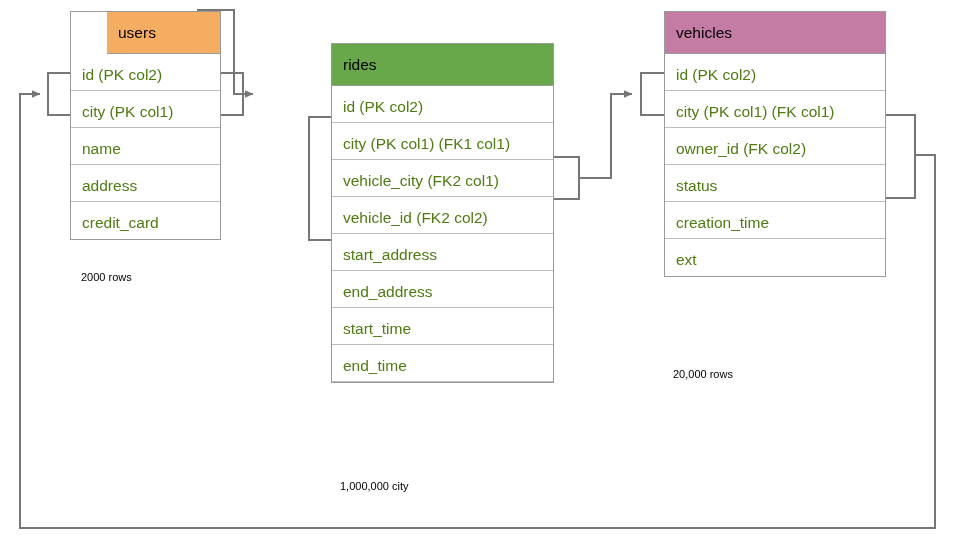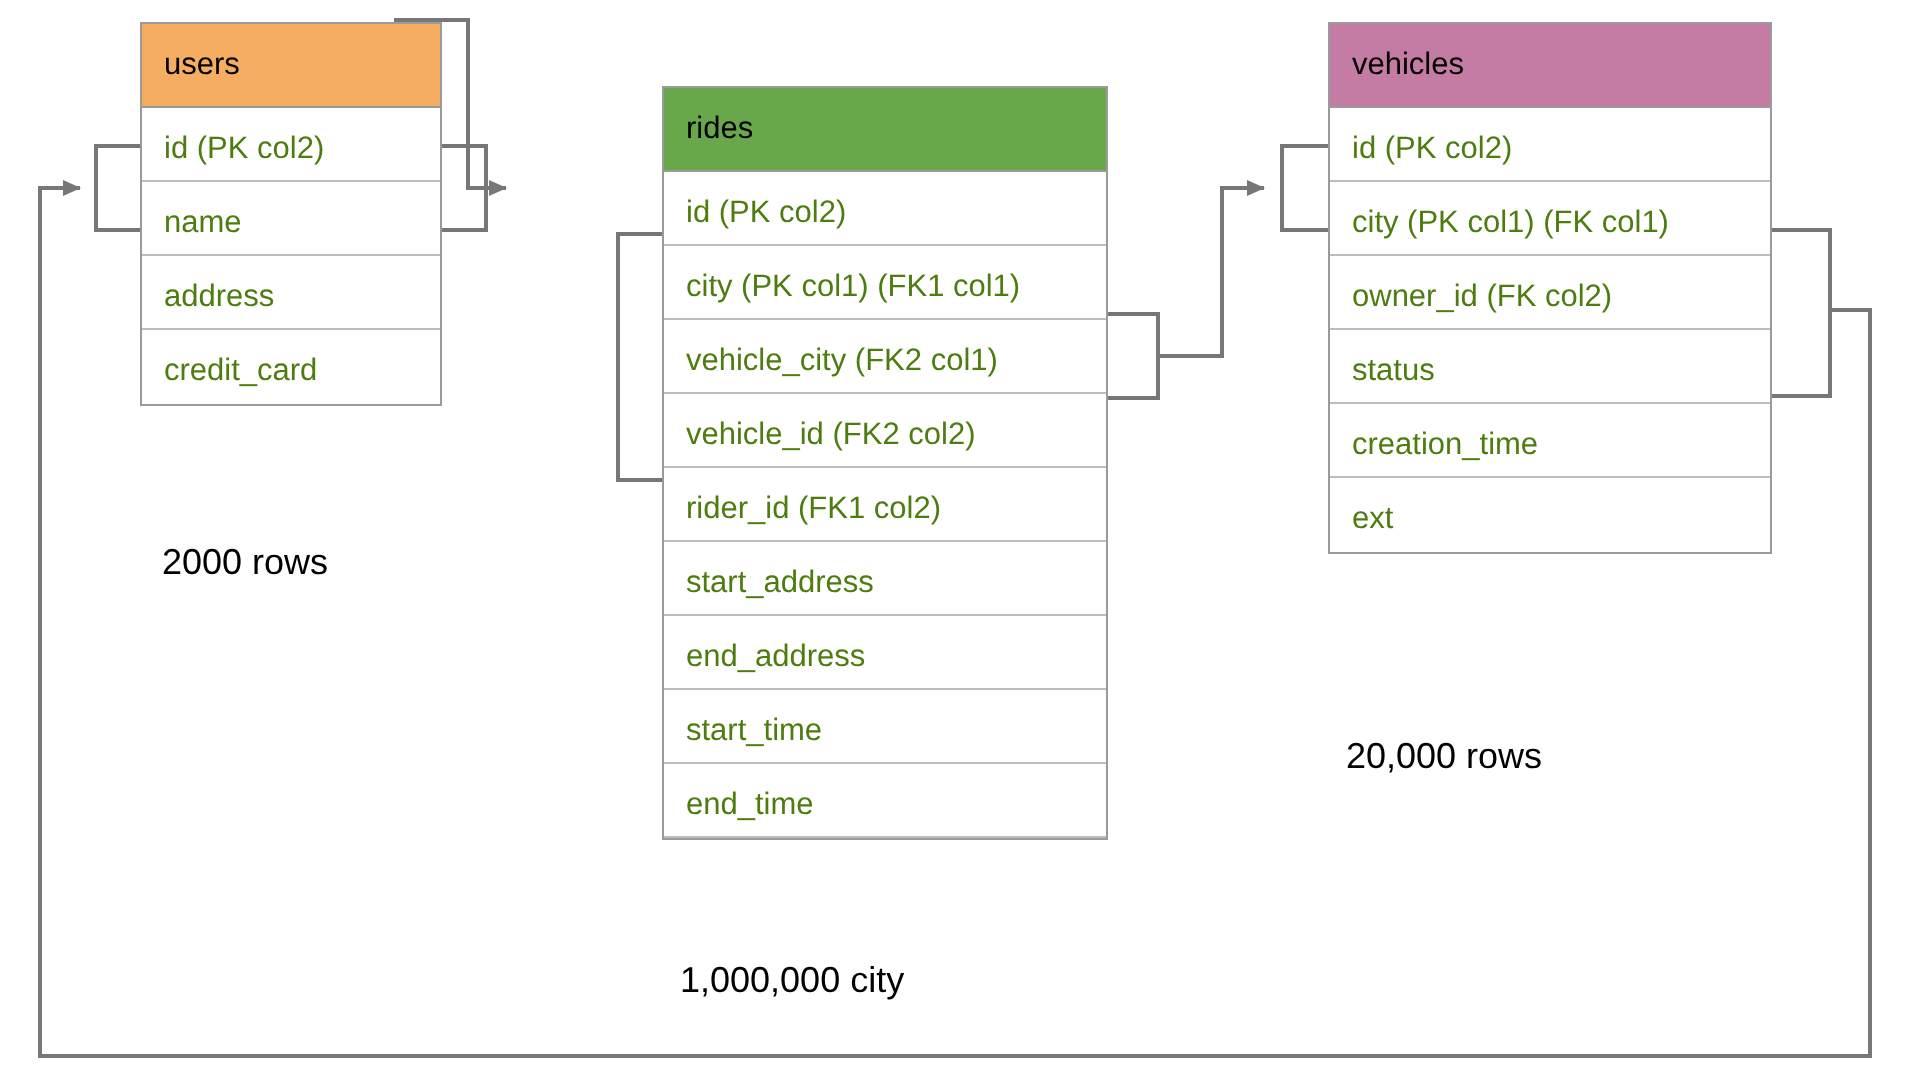--- a/index.html
+++ b/index.html
@@ -50,21 +50,21 @@
     border-bottom: 1px solid #bdbdbd;
     background: #ffffff;
     white-space: nowrap;
     overflow: hidden;
   }
   .entity-field.last {
     border-bottom: none;
   }
   .row-count {
     position: absolute;
-    font-size: 18px;
+    font-size: 11px;
     color: #000000;
     white-space: nowrap;
   }
 </style>
 </head>
 <body>
 
 <div id="canvas">
 
   <svg id="connectors" viewBox="0 0 960 540" width="960" height="540">
@@ -96,35 +96,35 @@
       <path d="M 579 178 L 611 178 L 611 94 L 632 94" fill="none" stroke="#777777" stroke-width="2" marker-end="url(#arrow-right)"></path>
     </g>
 
     <g>
       <path d="M 886 115 L 915 115 L 915 198 L 886 198" fill="none" stroke="#777777" stroke-width="2"></path>
       <path d="M 915 155 L 935 155 L 935 528 L 20 528 L 20 94 L 40 94" fill="none" stroke="#777777" stroke-width="2" marker-end="url(#arrow-right)"></path>
     </g>
   </svg>
 
   <div class="entity" style="left:70px; top:11px; width:151px;">
-    <div class="entity-header" style="background:#f5ae61;">users</div>
+    <div class="entity-header" style="background:#f5ae61;margin-left:36px;">users</div>
     <div class="entity-field">id (PK col2)</div>
+    <div class="entity-field">city (PK col1)</div>
     <div class="entity-field">name</div>
     <div class="entity-field">address</div>
     <div class="entity-field last">credit_card</div>
   </div>
   <div class="row-count" style="left:81px; top:271px;">2000 rows</div>
 
   <div class="entity" style="left:331px; top:11px; width:223px;margin-top:32px;">
     <div class="entity-header" style="background:#68a84b;">rides</div>
     <div class="entity-field">id (PK col2)</div>
     <div class="entity-field">city (PK col1) (FK1 col1)</div>
     <div class="entity-field">vehicle_city (FK2 col1)</div>
     <div class="entity-field">vehicle_id (FK2 col2)</div>
-    <div class="entity-field">rider_id (FK1 col2)</div>
     <div class="entity-field">start_address</div>
     <div class="entity-field">end_address</div>
     <div class="entity-field">start_time</div>
     <div class="entity-field">end_time</div>
   </div>
   <div class="row-count" style="left:340px; top:480px;">1,000,000 city</div>
 
   <div class="entity" style="left:664px; top:11px; width:222px;">
     <div class="entity-header" style="background:#c47ba4;">vehicles</div>
     <div class="entity-field">id (PK col2)</div>

